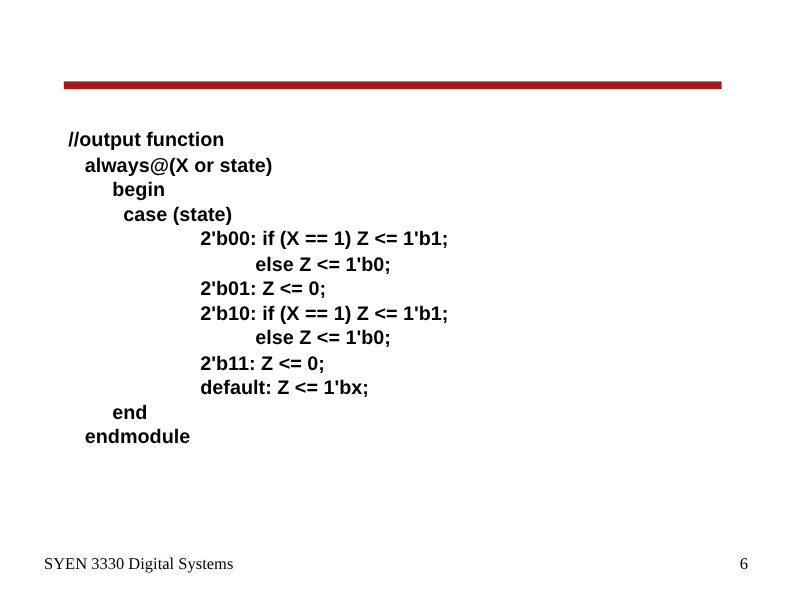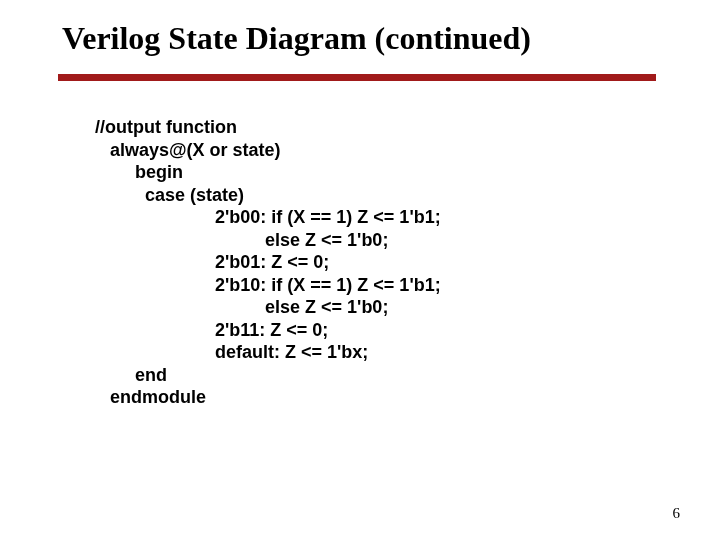--- a/index.html
+++ b/index.html
@@ -39,50 +39,49 @@
   .code {
     position: absolute;
     top: 116px;
     left: 62px;
     font-family: Arial, Helvetica, sans-serif;
     font-size: 18px;
     font-weight: bold;
     line-height: 1.25;
     white-space: pre;
     color: #000;
-    margin-left: 33px;
   }
   .footer-left {
     position: absolute;
     bottom: 18px;
     left: 40px;
     font-size: 15px;
     color: #000;
   }
   .footer-right {
     position: absolute;
     bottom: 18px;
     right: 40px;
     font-size: 15px;
     color: #000;
   }
 </style>
 </head>
 <body>
 
 <div class="slide">
-  <div class="title">Verilog State Diagram (continued)</div>
   <div class="rule"></div>
   <div class="code">//output function
    always@(X or state)
         begin
           case (state)
                         2'b00: if (X == 1) Z &lt;= 1'b1;
                                   else Z &lt;= 1'b0;
                         2'b01: Z &lt;= 0;
                         2'b10: if (X == 1) Z &lt;= 1'b1;
                                   else Z &lt;= 1'b0;
                         2'b11: Z &lt;= 0;
                         default: Z &lt;= 1'bx;
         end
    endmodule</div>
+  <div class="footer-left">SYEN 3330 Digital Systems</div>
   <div class="footer-right">6</div>
 </div>
 
 </body></html>

